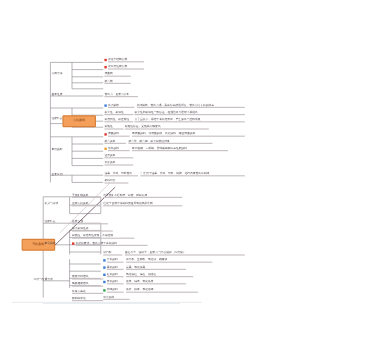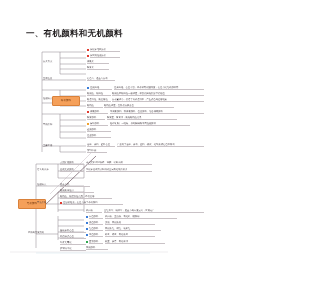--- a/index.html
+++ b/index.html
@@ -68,21 +68,20 @@
   .bl.red{background:#e03a2f;}
   .bl.org{background:#f0a22e;}
   .bl.blu{background:#3b7dd8;}
   .bl.grn{background:#2fa84f;}
 </style>
 </head>
 <body>
 
 <div id="page">
 
-  <div class="title">一、有机颜料和无机颜料</div>
 
   <div id="map">
 
     <svg width="210" height="212">
       <g stroke="#8a8289" stroke-width="0.5" fill="none">
 
         <path d="M42,59 L42,8 M42,59 L42,108"></path>
         <path d="M42,59 L52,59"></path>
 
         <path d="M60,8 L60,30 M60,8 L86,8 M60,14 L86,14 M60,20 L86,20 M60,25 L86,25 M60,30 L86,30"></path>

